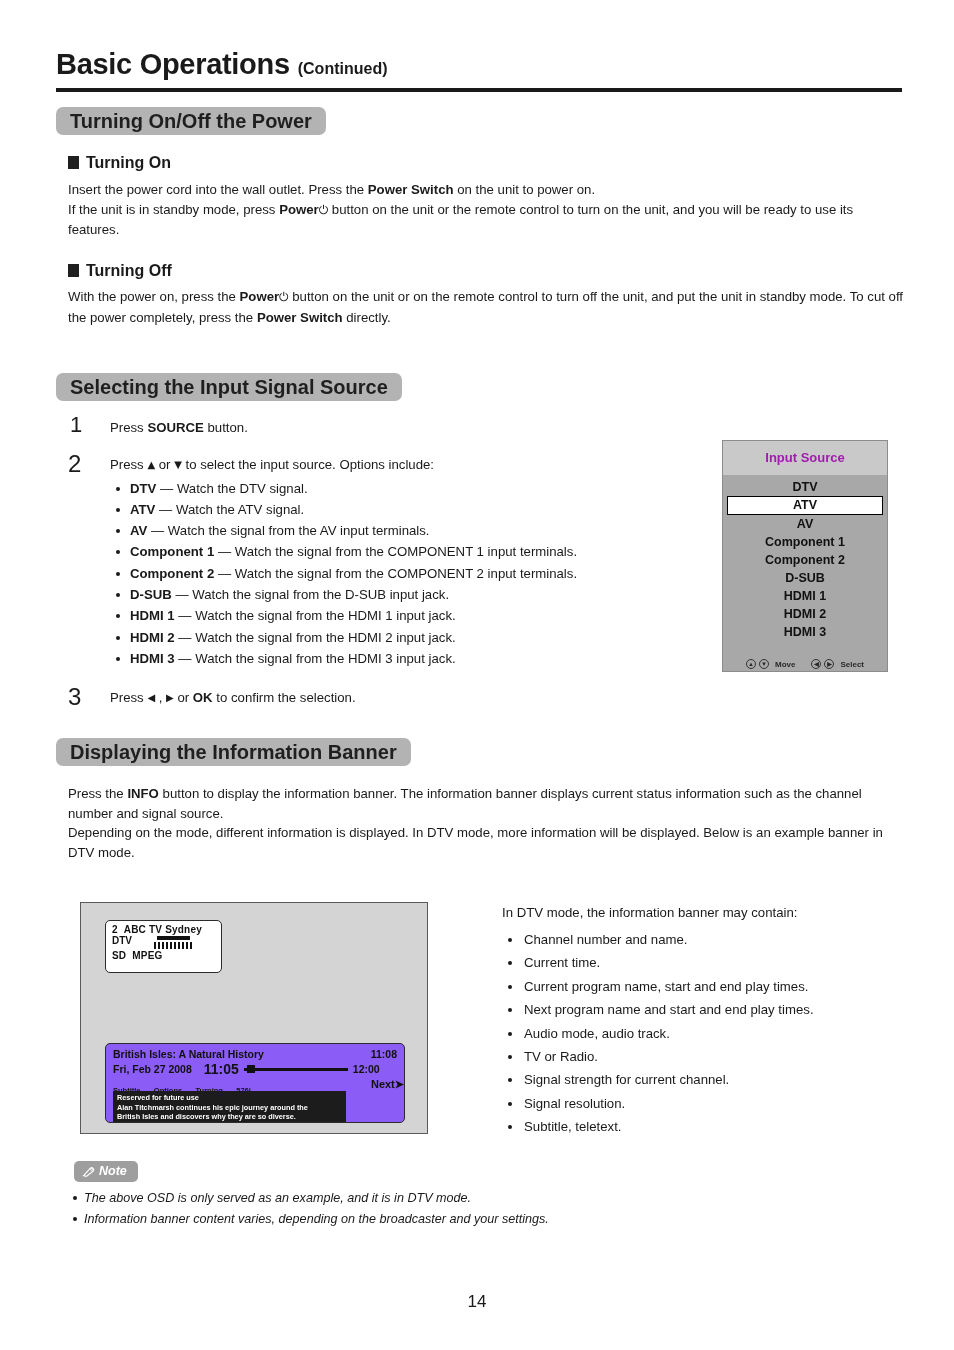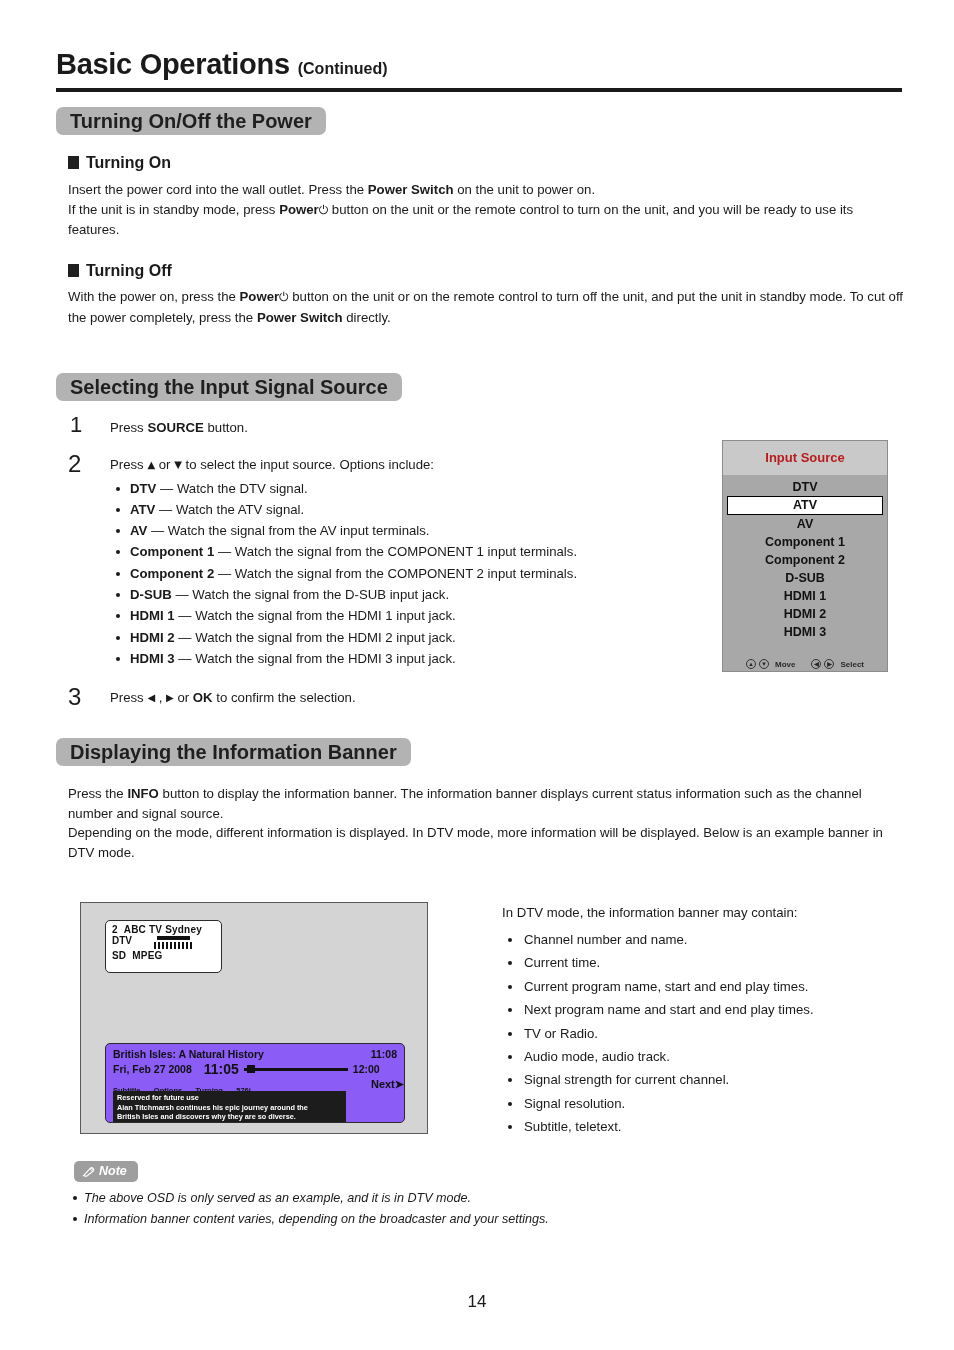--- a/index.html
+++ b/index.html
@@ -75,21 +75,21 @@
   }
   ul.blist li b { font-weight: bold; }
 
   
   .osd {
     position: absolute; left: 722px; top: 440px; width: 166px; height: 232px;
     background: #a8a8a8; border: 1px solid #8c8c8c;
   }
   .osd-title {
     height: 34px; line-height: 34px; background: #c9c9c9;
-    text-align: center; font-size: 13px; font-weight: bold; color: #b91c1c;
+    text-align: center; font-size: 13px; font-weight: bold; color: #a21caf;
   }
   .osd-body { padding-top: 3px; }
   .osd-item {
     height: 18px; line-height: 18px; text-align: center;
     font-size: 12.5px; font-weight: bold; color: #111;
   }
   .osd-item.sel {
     background: #ffffff; border: 1.5px solid #000; margin: 0 4px;
     height: 19px; line-height: 16px;
   }
@@ -321,22 +321,22 @@
       </div>
     </div>
   </div>
 
   <div class="dtv-intro">In DTV mode, the information banner may contain:</div>
   <ul class="dlist">
     <li>Channel number and name.</li>
     <li>Current time.</li>
     <li>Current program name, start and end play times.</li>
     <li>Next program name and start and end play times.</li>
+    <li>Audio mode, audio track.</li>
     <li>TV or Radio.</li>
-    <li>Audio mode, audio track.</li>
     <li>Signal strength for current channel.</li>
     <li>Signal resolution.</li>
     <li>Subtitle, teletext.</li>
   </ul>
 
   <div class="note-pill">
     <svg width="13" height="13" viewBox="0 0 13 13">
       <path d="M1.6 10.6 L8.4 3.2 a2 2 0 0 1 2.8 2.8 L4.4 11.4 Z" fill="none" stroke="#ffffff" stroke-width="1.2"></path>
       <circle cx="9.6" cy="4.4" r="1" fill="none" stroke="#ffffff" stroke-width="1"></circle>
     </svg>

